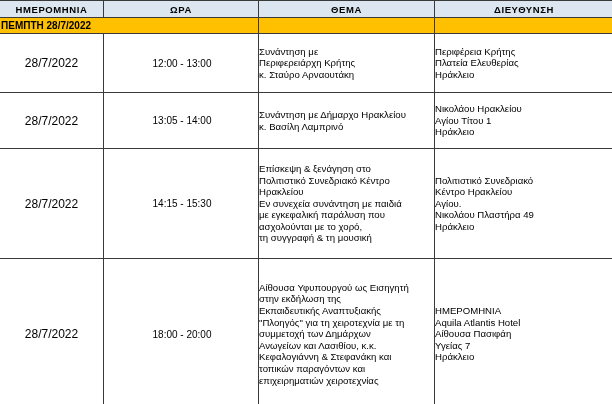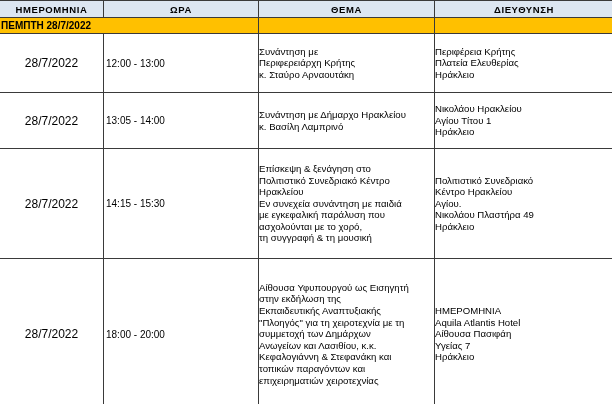--- a/index.html
+++ b/index.html
@@ -4,21 +4,21 @@
   <style>
     html, body { margin:0; padding:0; background:#ffffff; }
     body { width:612px; height:404px; overflow:hidden; position:relative;
            font-family:"Liberation Sans", "DejaVu Sans", sans-serif; color:#000; }
     table { border-collapse:collapse; table-layout:fixed; position:absolute; left:-1px; top:0; width:614px; }
     td, th { border:1px solid #3a3a3a; padding:0; overflow:hidden; }
     col.c1 { width:104px; } col.c2 { width:155px; } col.c3 { width:176px; } col.c4 { width:179px; }
     th { background:#dce6f1; font-weight:bold; font-size:9.5px; height:16px; letter-spacing:0.6px; text-align:center; }
     tr.day td { background:#ffc000; height:15px; font-weight:bold; font-size:10px; text-align:left; padding-left:1px;margin-left:16px; }
     td.date { text-align:center; font-size:12px; }
-    td.time { text-align:left; font-size:10px; padding-left:2px; }
+    td.time { text-align:center; font-size:10px; padding-left:2px; }
     td.topic, td.addr { text-align:left; font-size:9.6px; line-height:11.6px; vertical-align:middle; }
     .ln { display:block; white-space:nowrap; }
     tr.r1 td { height:58px; } tr.r2 td { height:55px; } tr.r3 td { height:109px; } tr.r4 td { height:150px; }
   </style>
 </head>
 <body>
 
 <table>
   <colgroup>
       <col class="c1">

